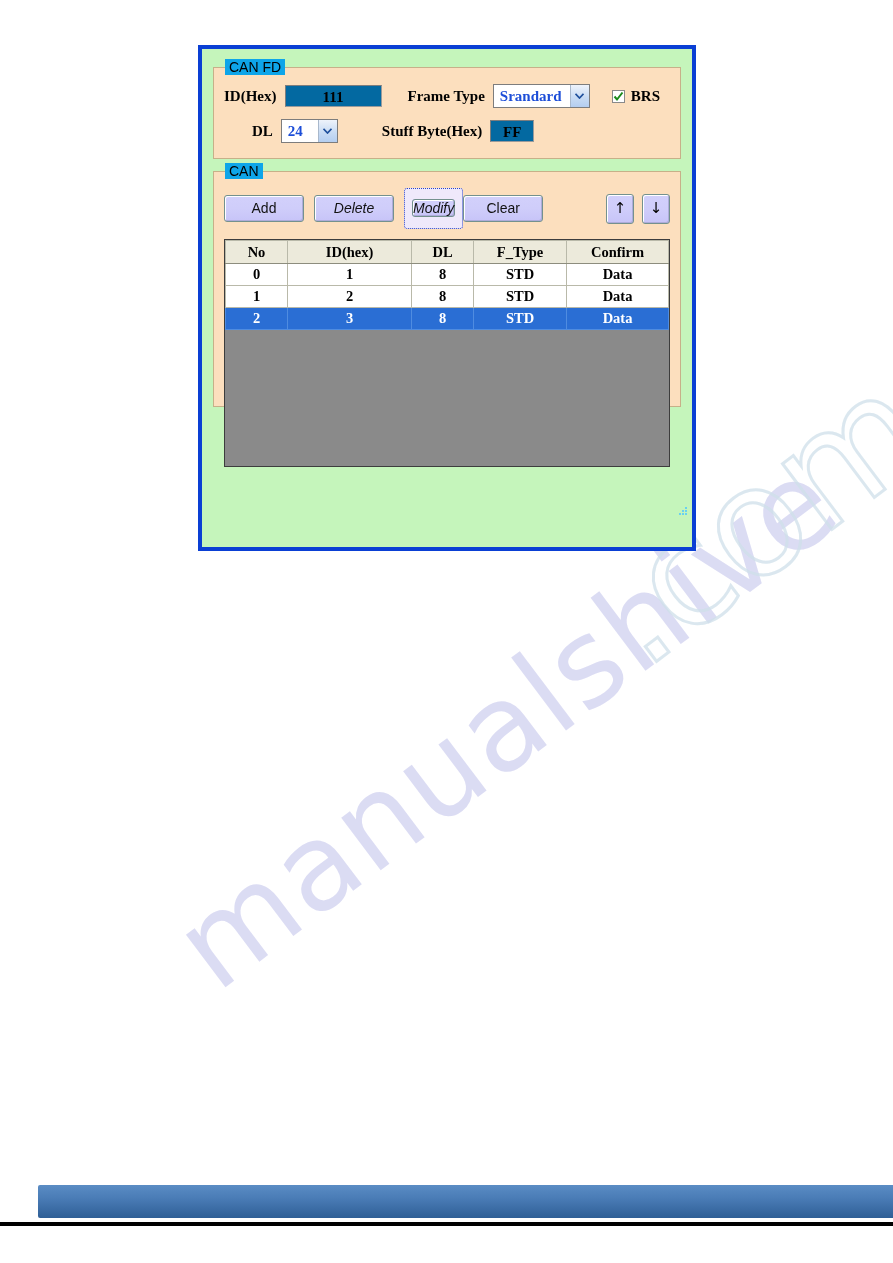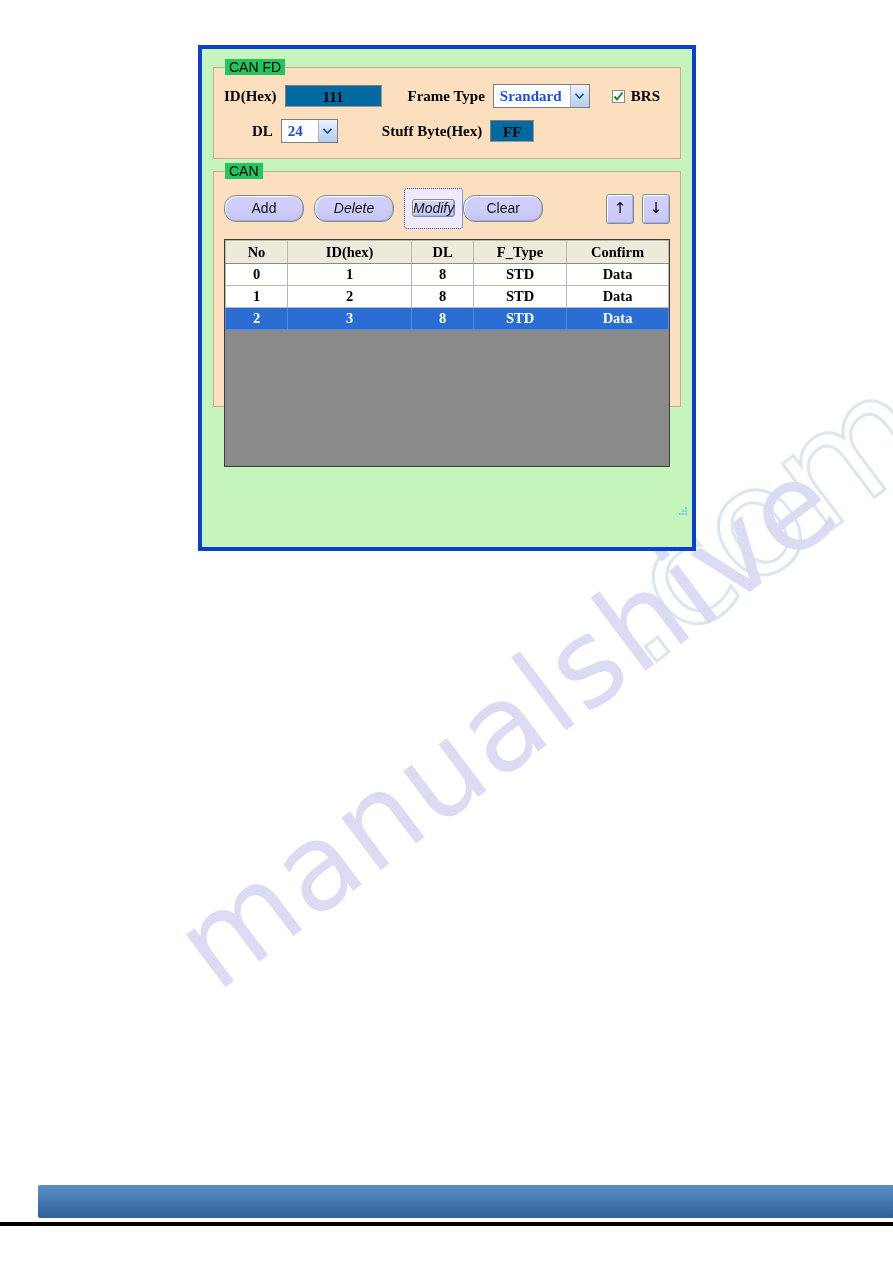--- a/index.html
+++ b/index.html
@@ -109,21 +109,21 @@
   .group {
     background: #fcdfbe;
     border: 1px solid #c7b089;
     position: relative;
     box-sizing: border-box;
   }
   .group-label {
     position: absolute;
     top: -9px;
     left: 11px;
-    background: #22c55e;
+    background: #0ea5e9;
     padding: 0 4px;
     font-family: "Liberation Sans", sans-serif;
     font-size: 14px;
     color: #000;
   }
   #group-canfd {
     height: 92px;
     margin-top: 10px;
     padding: 14px 10px 0 10px;
   }
@@ -227,21 +227,21 @@
     line-height: 25px;
     text-align: center;
     font-family: "Liberation Sans", sans-serif;
     font-size: 14px;
     color: #121212;
     box-shadow: inset 1px 1px 0 #ffffff, inset -1px -1px 0 #aeacd9;
     box-sizing: border-box;
     cursor: pointer;
     user-select: none;
   }
-  .btn-wide { width: 80px; border-radius: 12px; }
+  .btn-wide { width: 80px; }
   .btn + .btn-wide, .btn-focus-wrap { margin-left: 10px; font-style: italic; }
   .btn-focus-wrap {
     padding: 7px;
     border: 1px dotted #2a44c8;
     border-radius: 3px;
     background: #efe9fb;
     display: inline-block;
     line-height: 0;
   }
   .btn-focus-wrap .btn { width: 80px; }

